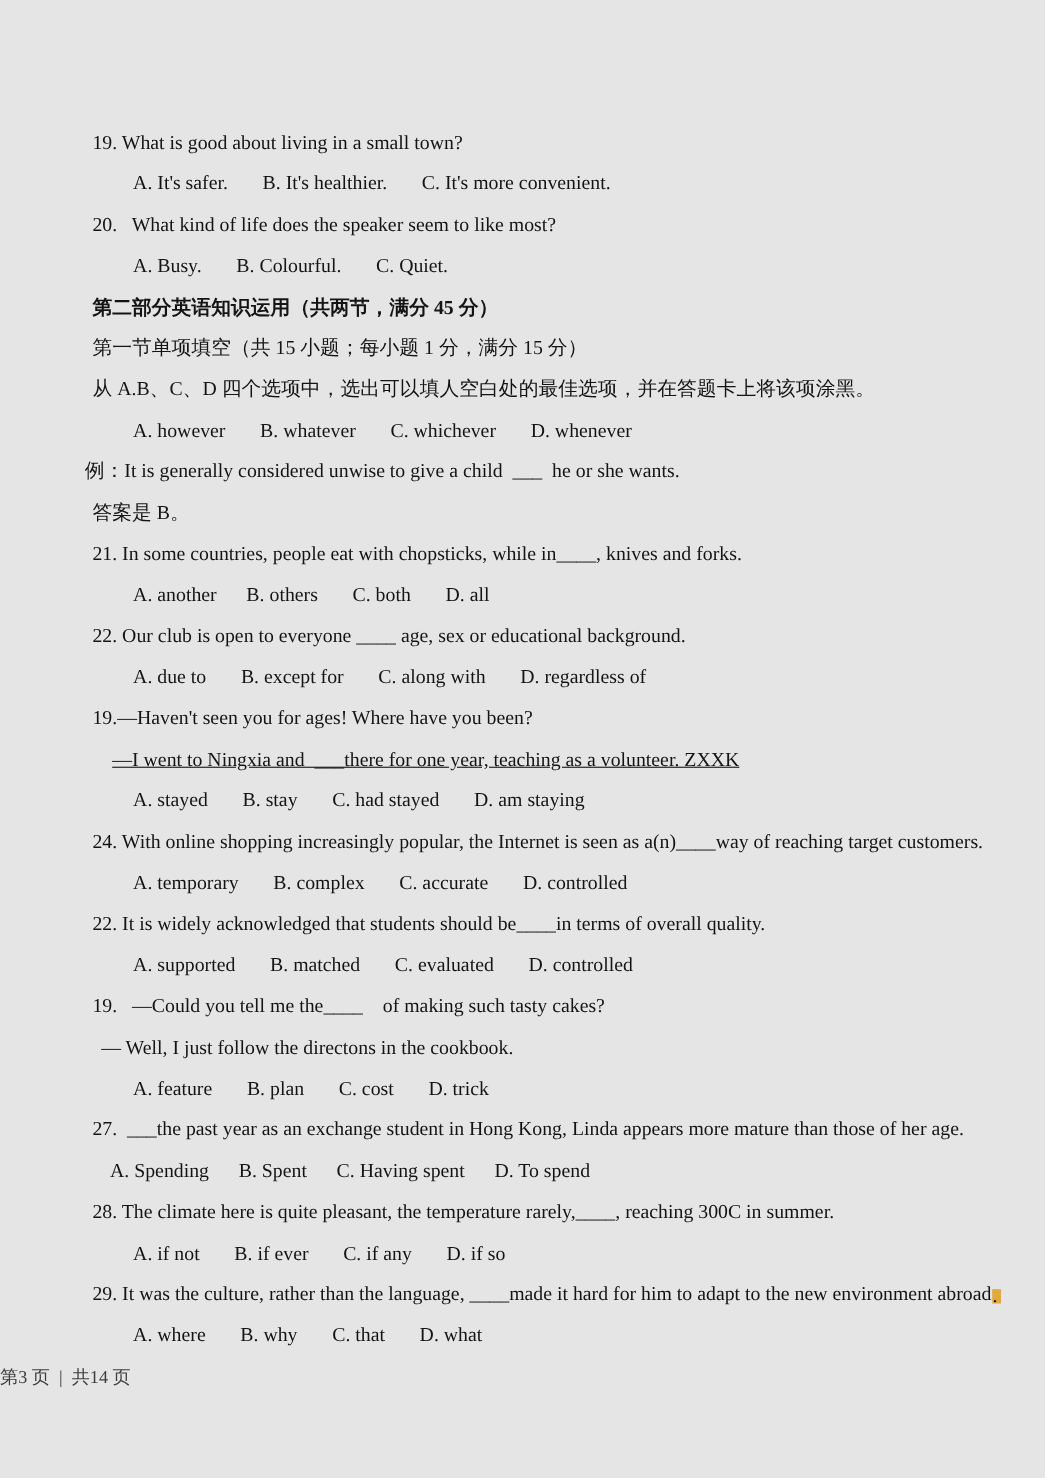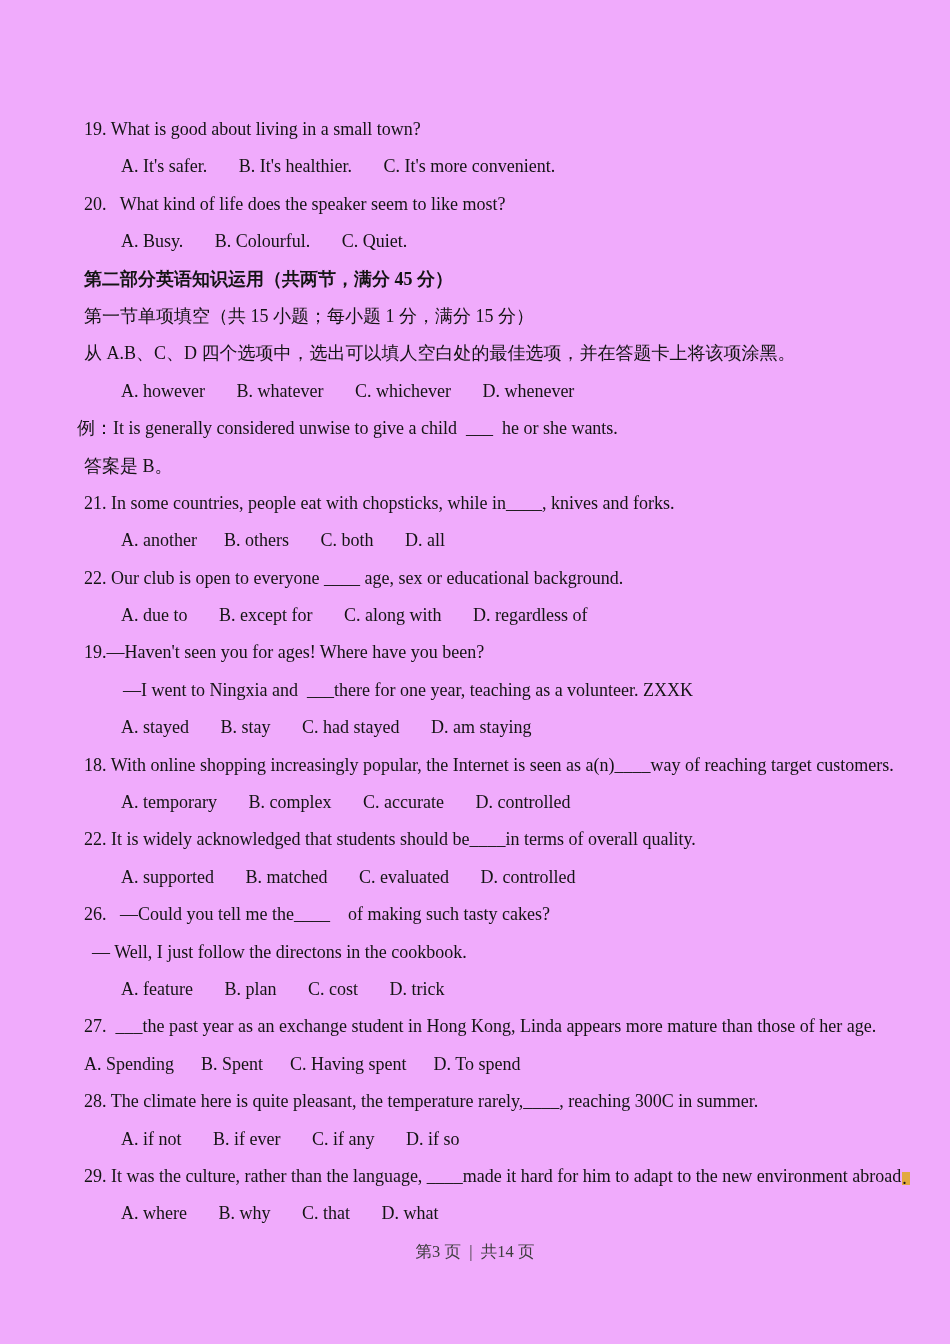--- a/index.html
+++ b/index.html
@@ -1,58 +1,58 @@
 <!DOCTYPE html>
 <html><head>
 <meta charset="utf-8">
 <style>
   html,body{margin:0;padding:0;background:#ffffff;}
   .page{
     position:relative;
     width:950px;
     height:1344px;
-    background:#f0abfc;
+    background:#e5e5e5;
     overflow:hidden;
     font-family:"Liberation Serif","DejaVu Serif",serif;
     font-size:18px;
     color:#141414;
   }
   .content{
     position:absolute;
     top:0;left:84px;right:0;
     padding-top:111px;
   }
   .line{
     height:37.4px;
     line-height:37.4px;
     white-space:pre;
   }
   .q{margin-left:0;}
   .opt{margin-left:37px;}
-  .optl{margin-left:0;}
+  .optl{margin-left:16px;}
   .hdr{}
   .bold{font-weight:bold;}
   .ex{margin-left:-7px;}
-  .r23{margin-left:39px;}
+  .r23{margin-left:18px;text-decoration:underline;}
   .r26{margin-left:8px;}
   .hl{
     display:inline-block;
     min-width:8px;
     height:13px;
     background:#E2A93F;
     margin-left:1px;
     vertical-align:-2px;
     line-height:13px;
     font-size:18px;
   }
   .footer{
     position:absolute;
     top:1233px;
     left:0;right:0;
-    text-align:center;
+    text-align:left;
     height:37.4px;
     line-height:37.4px;
     font-size:16.5px;
     color:#3d3d3d;
     white-space:pre;
   }
 </style>
 </head>
 <body>
 
@@ -72,25 +72,25 @@
     <div class="line ex">例：It is generally considered unwise to give a child  ___  he or she wants.</div>
     <div class="line q">答案是 B。</div>
 
     <div class="line q">21. In some countries, people eat with chopsticks, while in____, knives and forks.</div>
     <div class="line opt">A. another      B. others       C. both       D. all</div>
     <div class="line q">22. Our club is open to everyone ____ age, sex or educational background.</div>
     <div class="line opt">A. due to       B. except for       C. along with       D. regardless of</div>
     <div class="line q">19.—Haven't seen you for ages! Where have you been?</div>
     <div class="line r23">—I went to Ningxia and  ___there for one year, teaching as a volunteer. ZXXK</div>
     <div class="line opt">A. stayed       B. stay       C. had stayed       D. am staying</div>
-    <div class="line q">18. With online shopping increasingly popular, the Internet is seen as a(n)____way of reaching target customers.</div>
+    <div class="line q">24. With online shopping increasingly popular, the Internet is seen as a(n)____way of reaching target customers.</div>
     <div class="line opt">A. temporary       B. complex       C. accurate       D. controlled</div>
     <div class="line q">22. It is widely acknowledged that students should be____in terms of overall quality.</div>
     <div class="line opt">A. supported       B. matched       C. evaluated       D. controlled</div>
-    <div class="line q">26.   —Could you tell me the____    of making such tasty cakes?</div>
+    <div class="line q">19.   —Could you tell me the____    of making such tasty cakes?</div>
     <div class="line r26">— Well, I just follow the directons in the cookbook.</div>
     <div class="line opt">A. feature       B. plan       C. cost       D. trick</div>
     <div class="line q">27.  ___the past year as an exchange student in Hong Kong, Linda appears more mature than those of her age.</div>
     <div class="line optl">A. Spending      B. Spent      C. Having spent      D. To spend</div>
     <div class="line q">28. The climate here is quite pleasant, the temperature rarely,____, reaching 300C in summer.</div>
     <div class="line opt">A. if not       B. if ever       C. if any       D. if so</div>
 
     <div class="line q"><span>29. It was the culture, rather than the language, ____made it hard for him to adapt to the new environment abroad</span><span class="hl">.</span></div>
 
     <div class="line opt">A. where       B. why       C. that       D. what</div>

